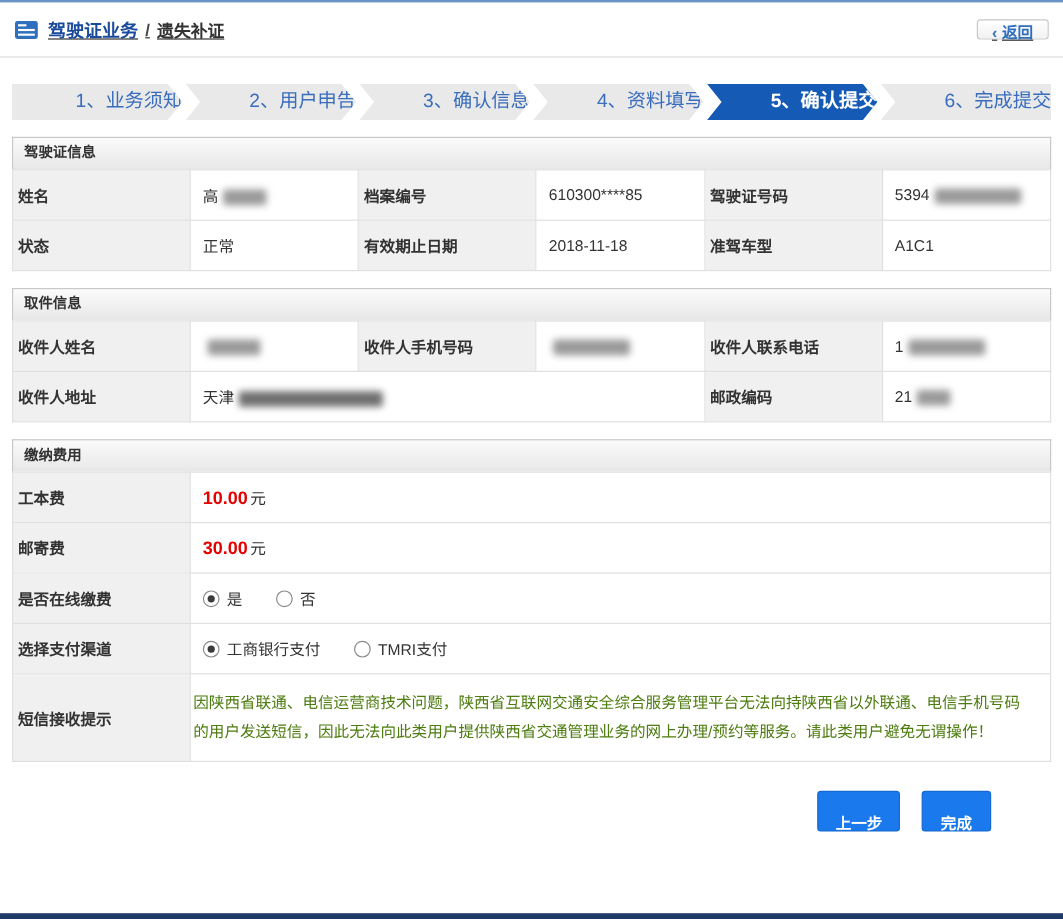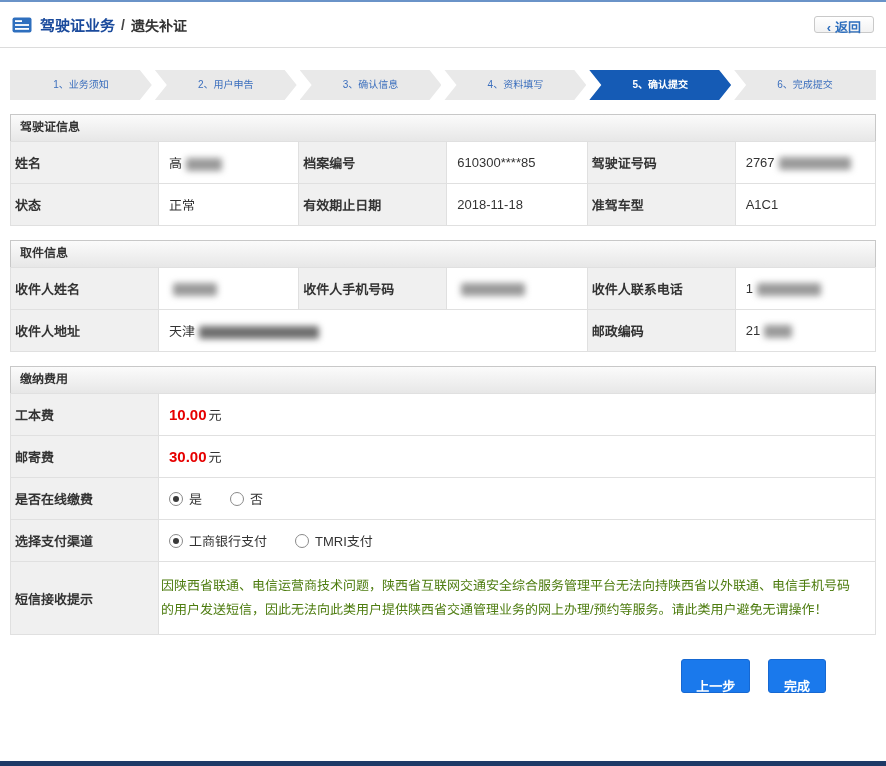--- a/index.html
+++ b/index.html
@@ -6,38 +6,38 @@
   html,body { margin:0; padding:0; }
   body {
     width:886px; height:766px; position:relative; overflow:hidden;
     background:#fff; color:#333;
     font-family:"Liberation Sans","DejaVu Sans",sans-serif;
     font-size:13px;
   }
   .topbar { height:2px; background:#6a93c8; }
 
   
-  .header { display:flex; align-items:center; height:46px; padding:0 12px; border-bottom:1px solid #dcdcdc; }
+  .header { display:flex; align-items:center; height:46px; padding:0 12px; border-bottom:1px solid #dcdcdc;text-decoration:underline; }
   .hdr-icon { display:inline-flex; margin-right:8px; }
   .hdr-title { font-size:15px; font-weight:bold; color:#1a4a9c; }
   .hdr-sep { margin:0 6px; font-size:14px; font-weight:bold; color:#444; }
   .hdr-sub { font-size:14px; font-weight:bold; color:#333; }
   .back-btn {
     margin-left:auto; height:17px; padding:0 12px;
     background:linear-gradient(#ffffff,#f2f2f2); border:1px solid #c9c9c9; border-radius:3px;
     color:#2e6fbe; font-size:13px; font-weight:bold; cursor:pointer;
     font-family:inherit;
   }
   .back-btn .chev { margin-right:4px; font-weight:bold; }
 
   
   .steps { display:flex; margin:22px 10px 0; height:30px; }
   .step {
     flex:1; margin-right:3px; background:#e9e9e9; color:#3a6ebd;
-    font-size:10px; line-height:30px; text-align:center; cursor:pointer;
+    font-size:16px; line-height:30px; text-align:right; cursor:pointer;
     clip-path: polygon(0 0, calc(100% - 12px) 0, 100% 50%, calc(100% - 12px) 100%, 0 100%, 12px 50%);
   }
   .step:first-child { clip-path: polygon(0 0, calc(100% - 12px) 0, 100% 50%, calc(100% - 12px) 100%, 0 100%); }
   .step:last-child  { margin-right:0; clip-path: polygon(0 0, 100% 0, 100% 100%, 0 100%, 12px 50%); }
   .step.active { background:#155bb5; color:#fff; font-weight:bold; }
 
   
   .section { margin:14px 10px 0; }
   .sec-hd {
     height:27px; line-height:25px; padding-left:9px;
@@ -132,21 +132,21 @@
         <col style="width:148px">
         <col>
       </colgroup>
     <tbody>
         <tr>
       <td class="lbl">姓名</td>
       <td class="val"><span>高</span><span class="blur w36"></span></td>
       <td class="lbl">档案编号</td>
       <td class="val">610300****85</td>
       <td class="lbl">驾驶证号码</td>
-      <td class="val"><span>2767</span><span class="blur w72"></span></td>
+      <td class="val"><span>5394</span><span class="blur w72"></span></td>
     </tr>
     <tr>
       <td class="lbl">状态</td>
       <td class="val">正常</td>
       <td class="lbl">有效期止日期</td>
       <td class="val">2018-11-18</td>
       <td class="lbl">准驾车型</td>
       <td class="val">A1C1</td>
     </tr>
   </tbody>

